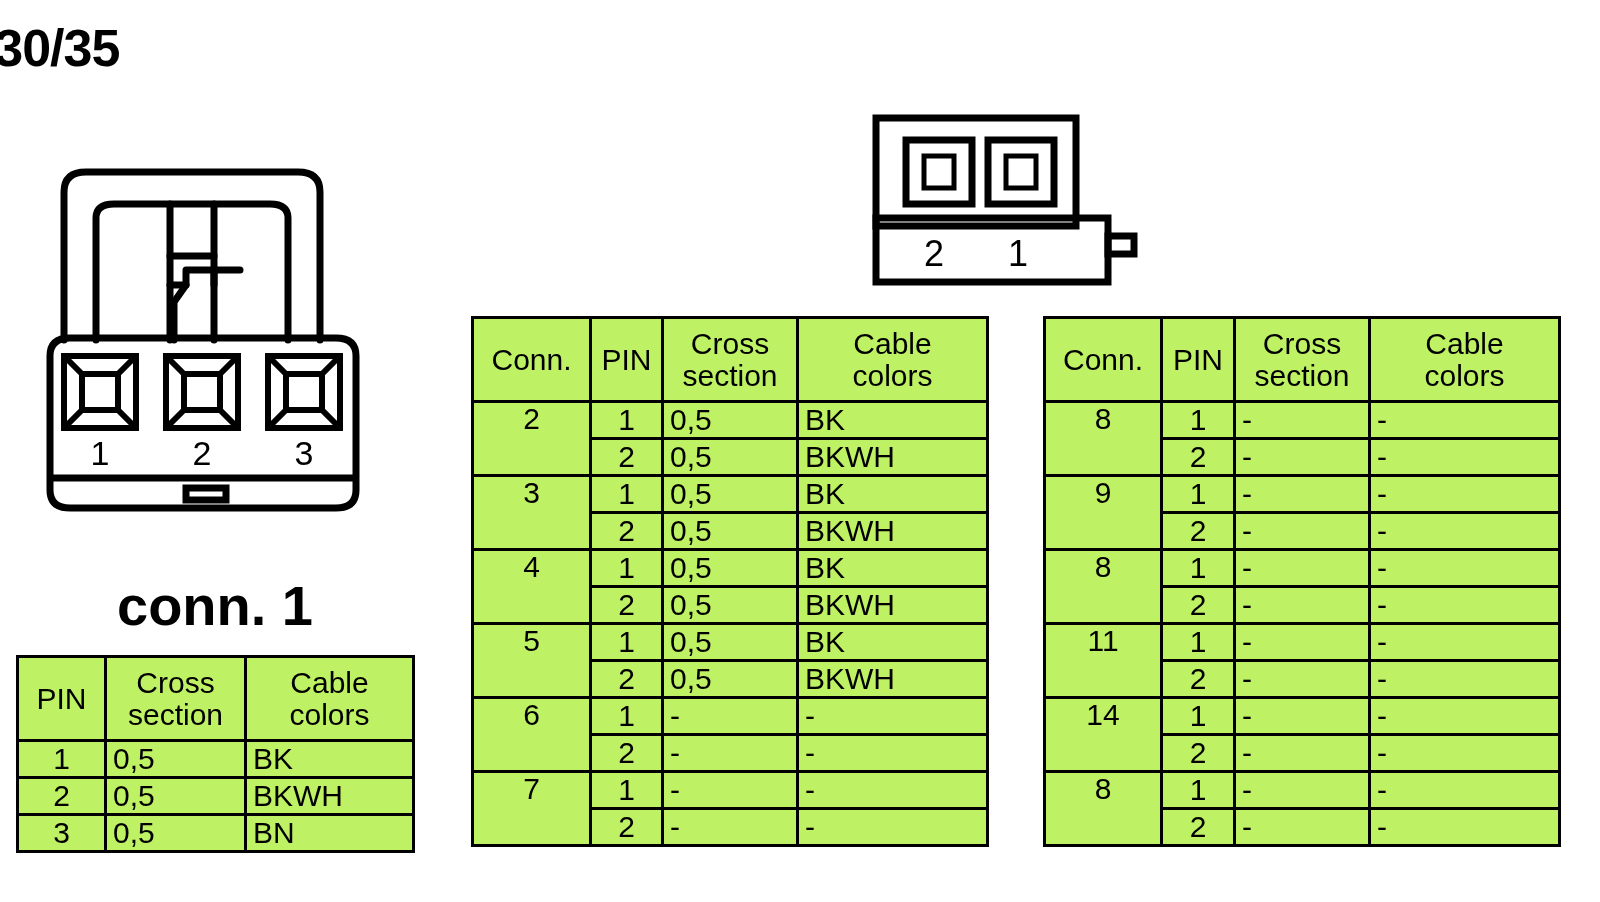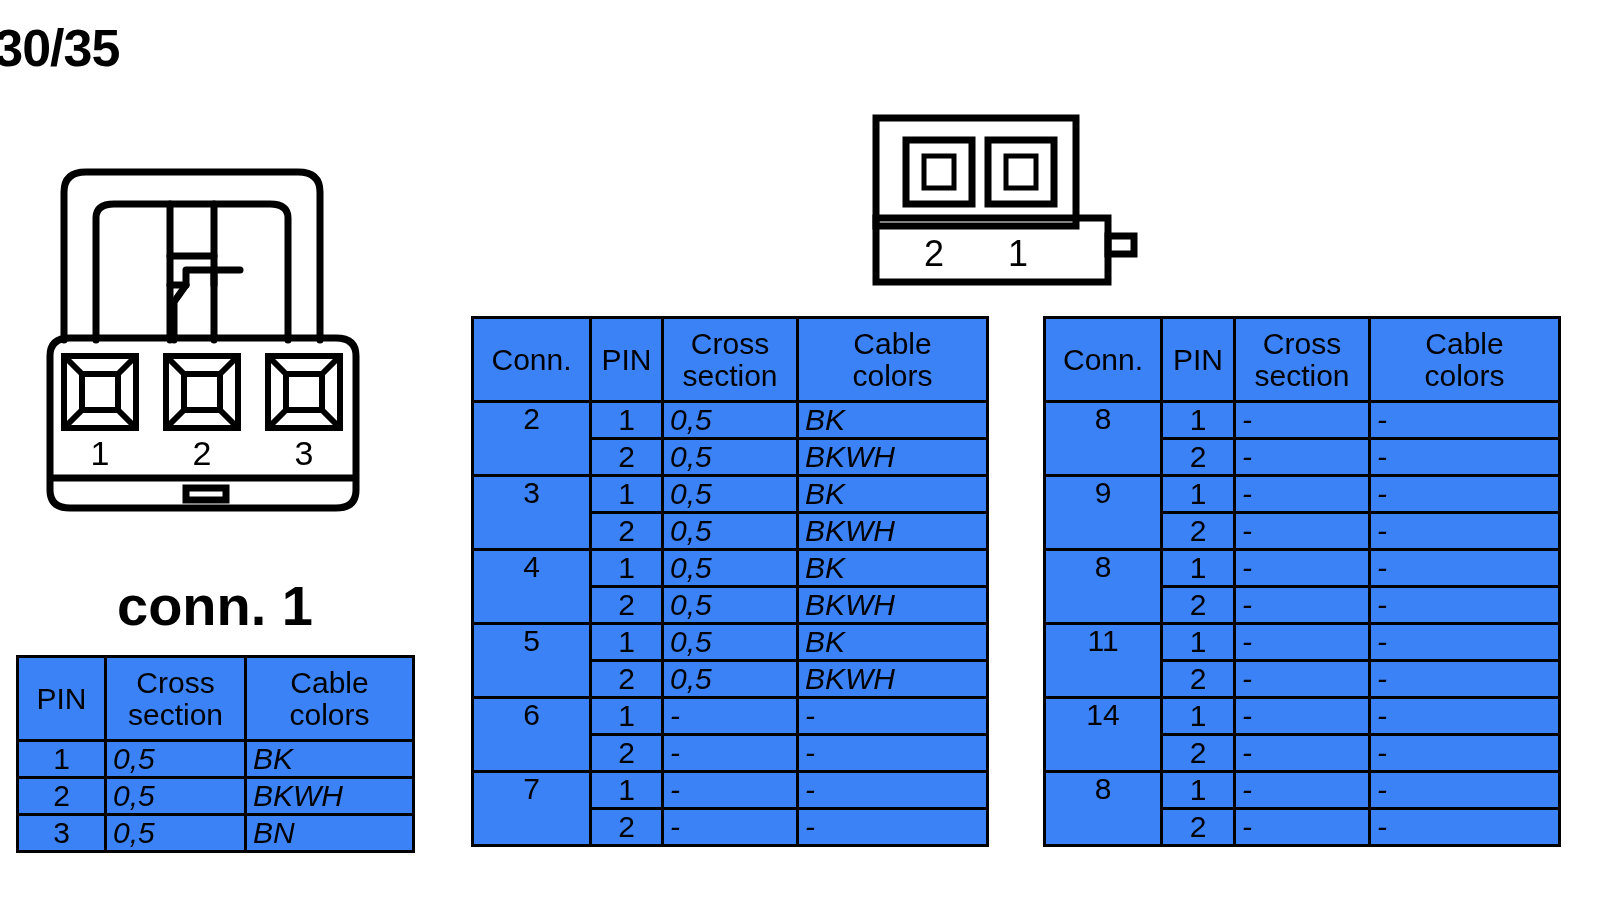--- a/index.html
+++ b/index.html
@@ -19,39 +19,39 @@
     text-align:center;
     font-size:52px;font-weight:bold;
     letter-spacing:-1px;
     line-height:1;
   }
   #title-inner{display:inline-block;transform:translateX(-598px);}
 
   
   table.pin{
     border-collapse:collapse;
-    background:#3b82f6;
+    background:#bef264;
     font-size:30px;
     table-layout:fixed;
   }
   table.pin td,table.pin th{
     border:3px solid #000;
     padding:0 6px;
     font-weight:normal;
     line-height:1.04;
     box-sizing:border-box;
   }
   table.pin th{
     text-align:center;
     vertical-align:middle;
     height:84px;
   }
   table.pin td{height:37px;}
   td.c{text-align:center;}
-  td.l{text-align:left;font-style:italic;}
+  td.l{text-align:left;}
   td.conn{
     text-align:center;
     vertical-align:top;
     padding-top:0;
   }
 
   
   #tbl-left{left:16px;top:655px;}
   #tbl-left col.c1{width:88px;}
   #tbl-left col.c2{width:140px;}

